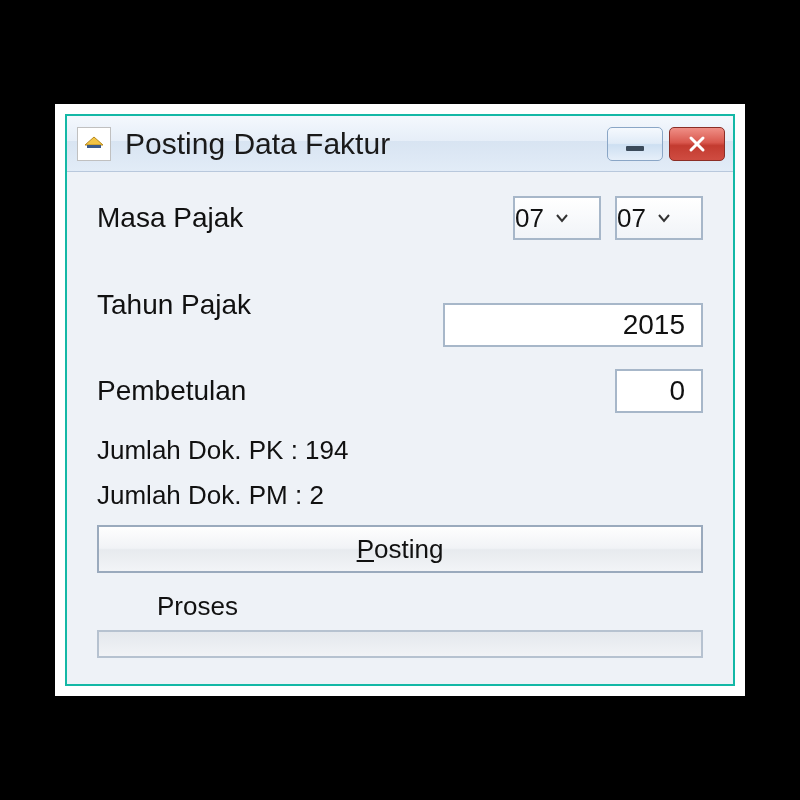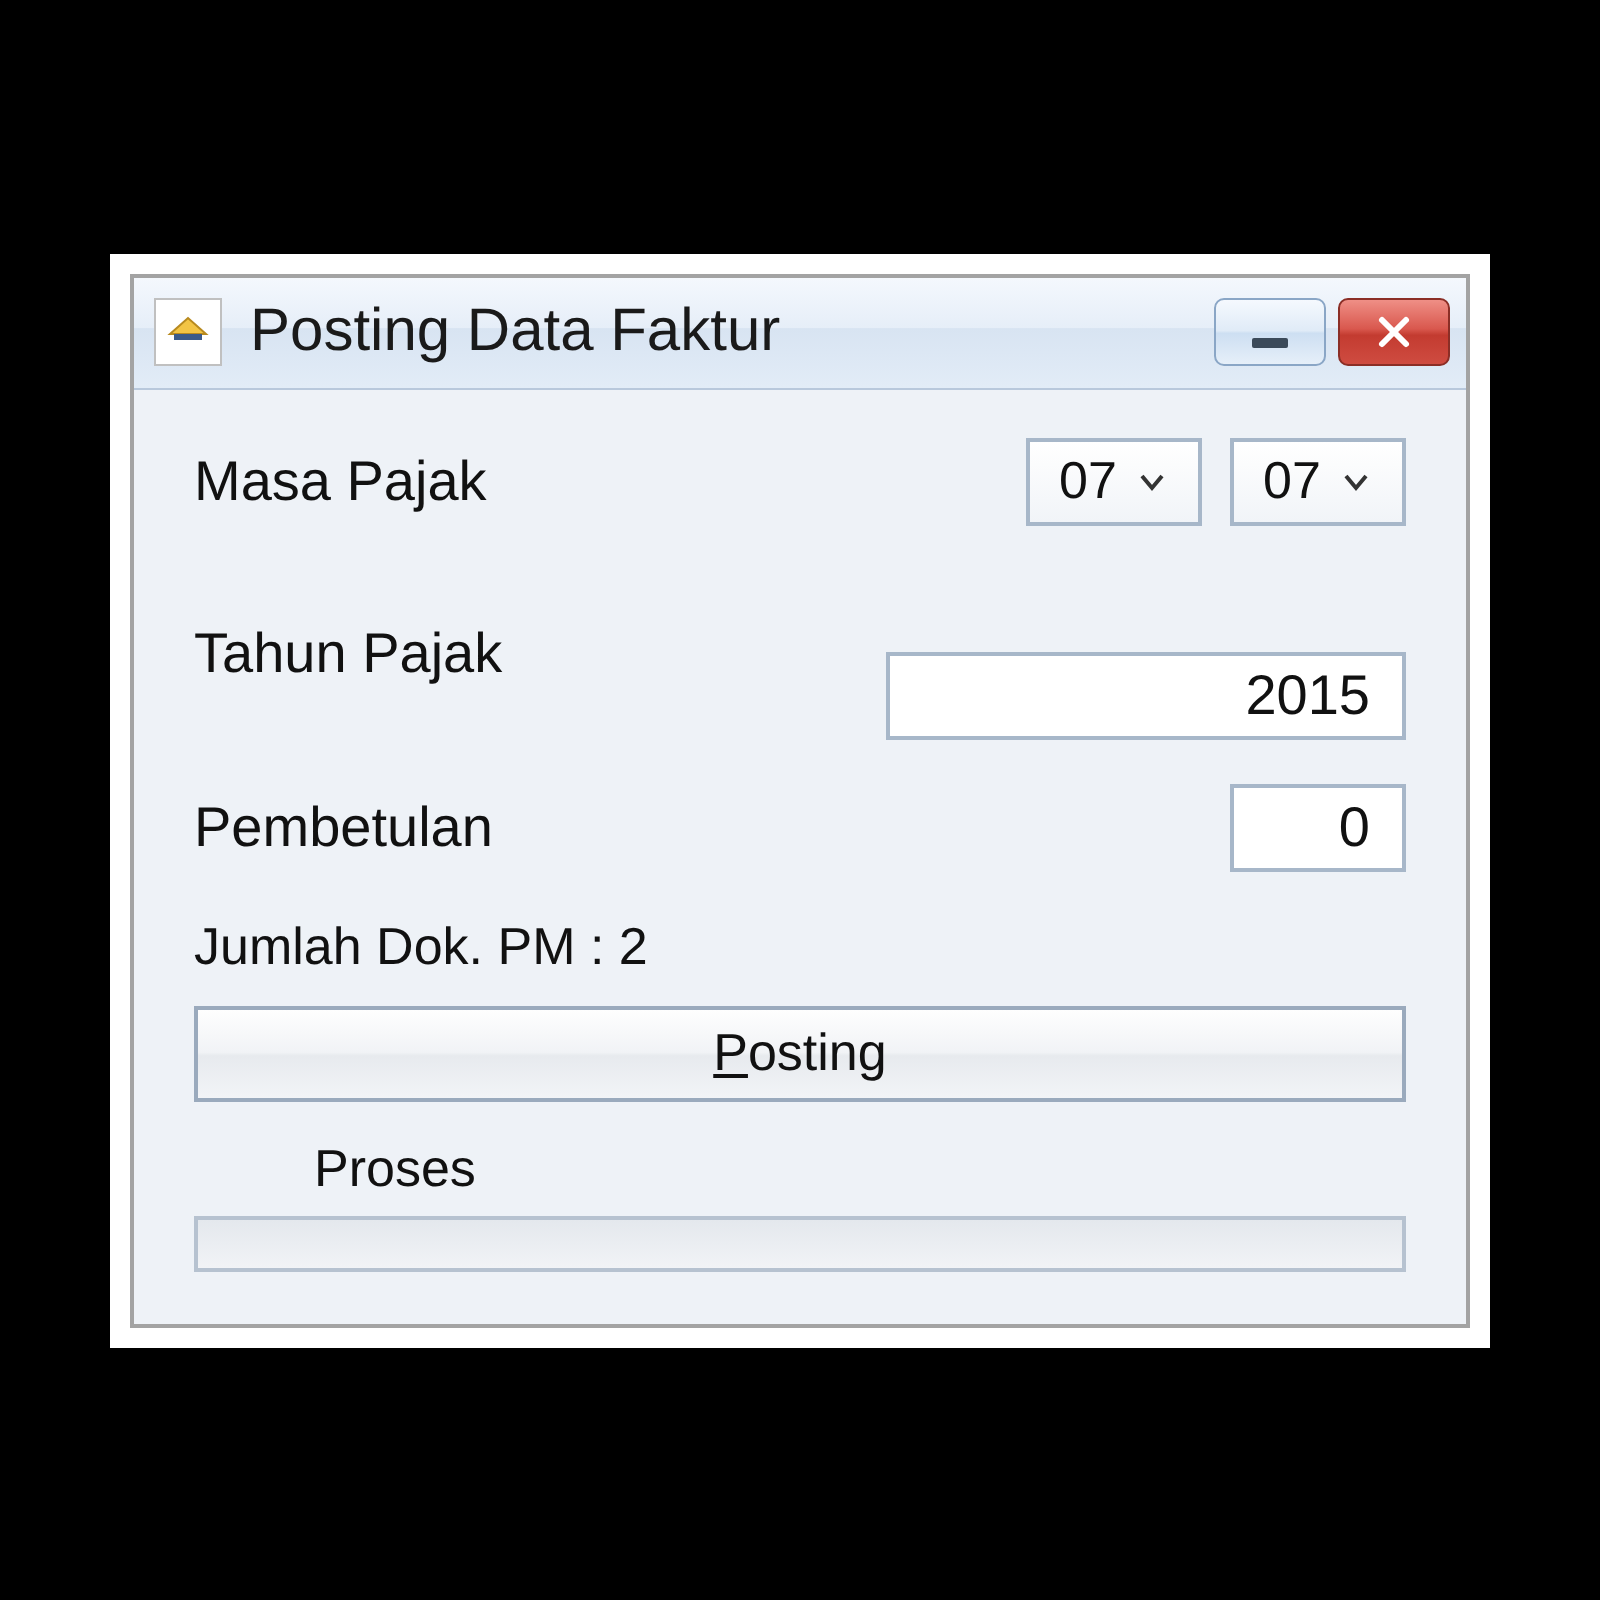--- a/index.html
+++ b/index.html
@@ -14,21 +14,21 @@
     width: 800px;
     height: 800px;
   }
   .frame {
     width: 690px;
     border: 10px solid #fff;
     background: #fff;
   }
   .window {
     width: 100%;
-    border: 2px solid #a3a3a3;
+    border: 2px solid #14b8a6;
     background: #eef2f7;
   }
   .titlebar {
     height: 56px;
     background: linear-gradient(to bottom, #f4f8fd 0%, #e6eef8 45%, #d8e4f2 46%, #e2ecf7 100%);
     display: flex;
     align-items: center;
     padding: 0 8px 0 10px;
     border-bottom: 1px solid #b8c8dc;
   }
@@ -100,21 +100,20 @@
     color: #111;
     flex: 1;
   }
   .select {
     width: 88px;
     height: 44px;
     background: linear-gradient(to bottom, #ffffff 0%, #f1f4f8 100%);
     border: 2px solid #a7b7c9;
     display: flex;
     align-items: center;
-    justify-content: center;
     font-size: 26px;
     color: #111;
     cursor: pointer;
     gap: 10px;
   }
   .select + .select { margin-left: 14px; }
   .chev { width: 16px; height: 16px; }
   .input-year {
     width: 260px;
     height: 44px;
@@ -236,20 +235,21 @@
     </div>
 
     <div class="row">
       <div class="label">Pembetulan</div>
       <div class="input-small">
         <span>0</span>
       </div>
     </div>
 
 
+    <div class="status-line">Jumlah Dok. PK : 194</div>
     <div class="status-line">Jumlah Dok. PM : 2</div>
 
     <div class="big-btn">
       <span class="mn">P</span>
           <span>osting</span>
     </div>
 
     <div class="proses-label">Proses</div>
     <div class="progress"></div>
 

